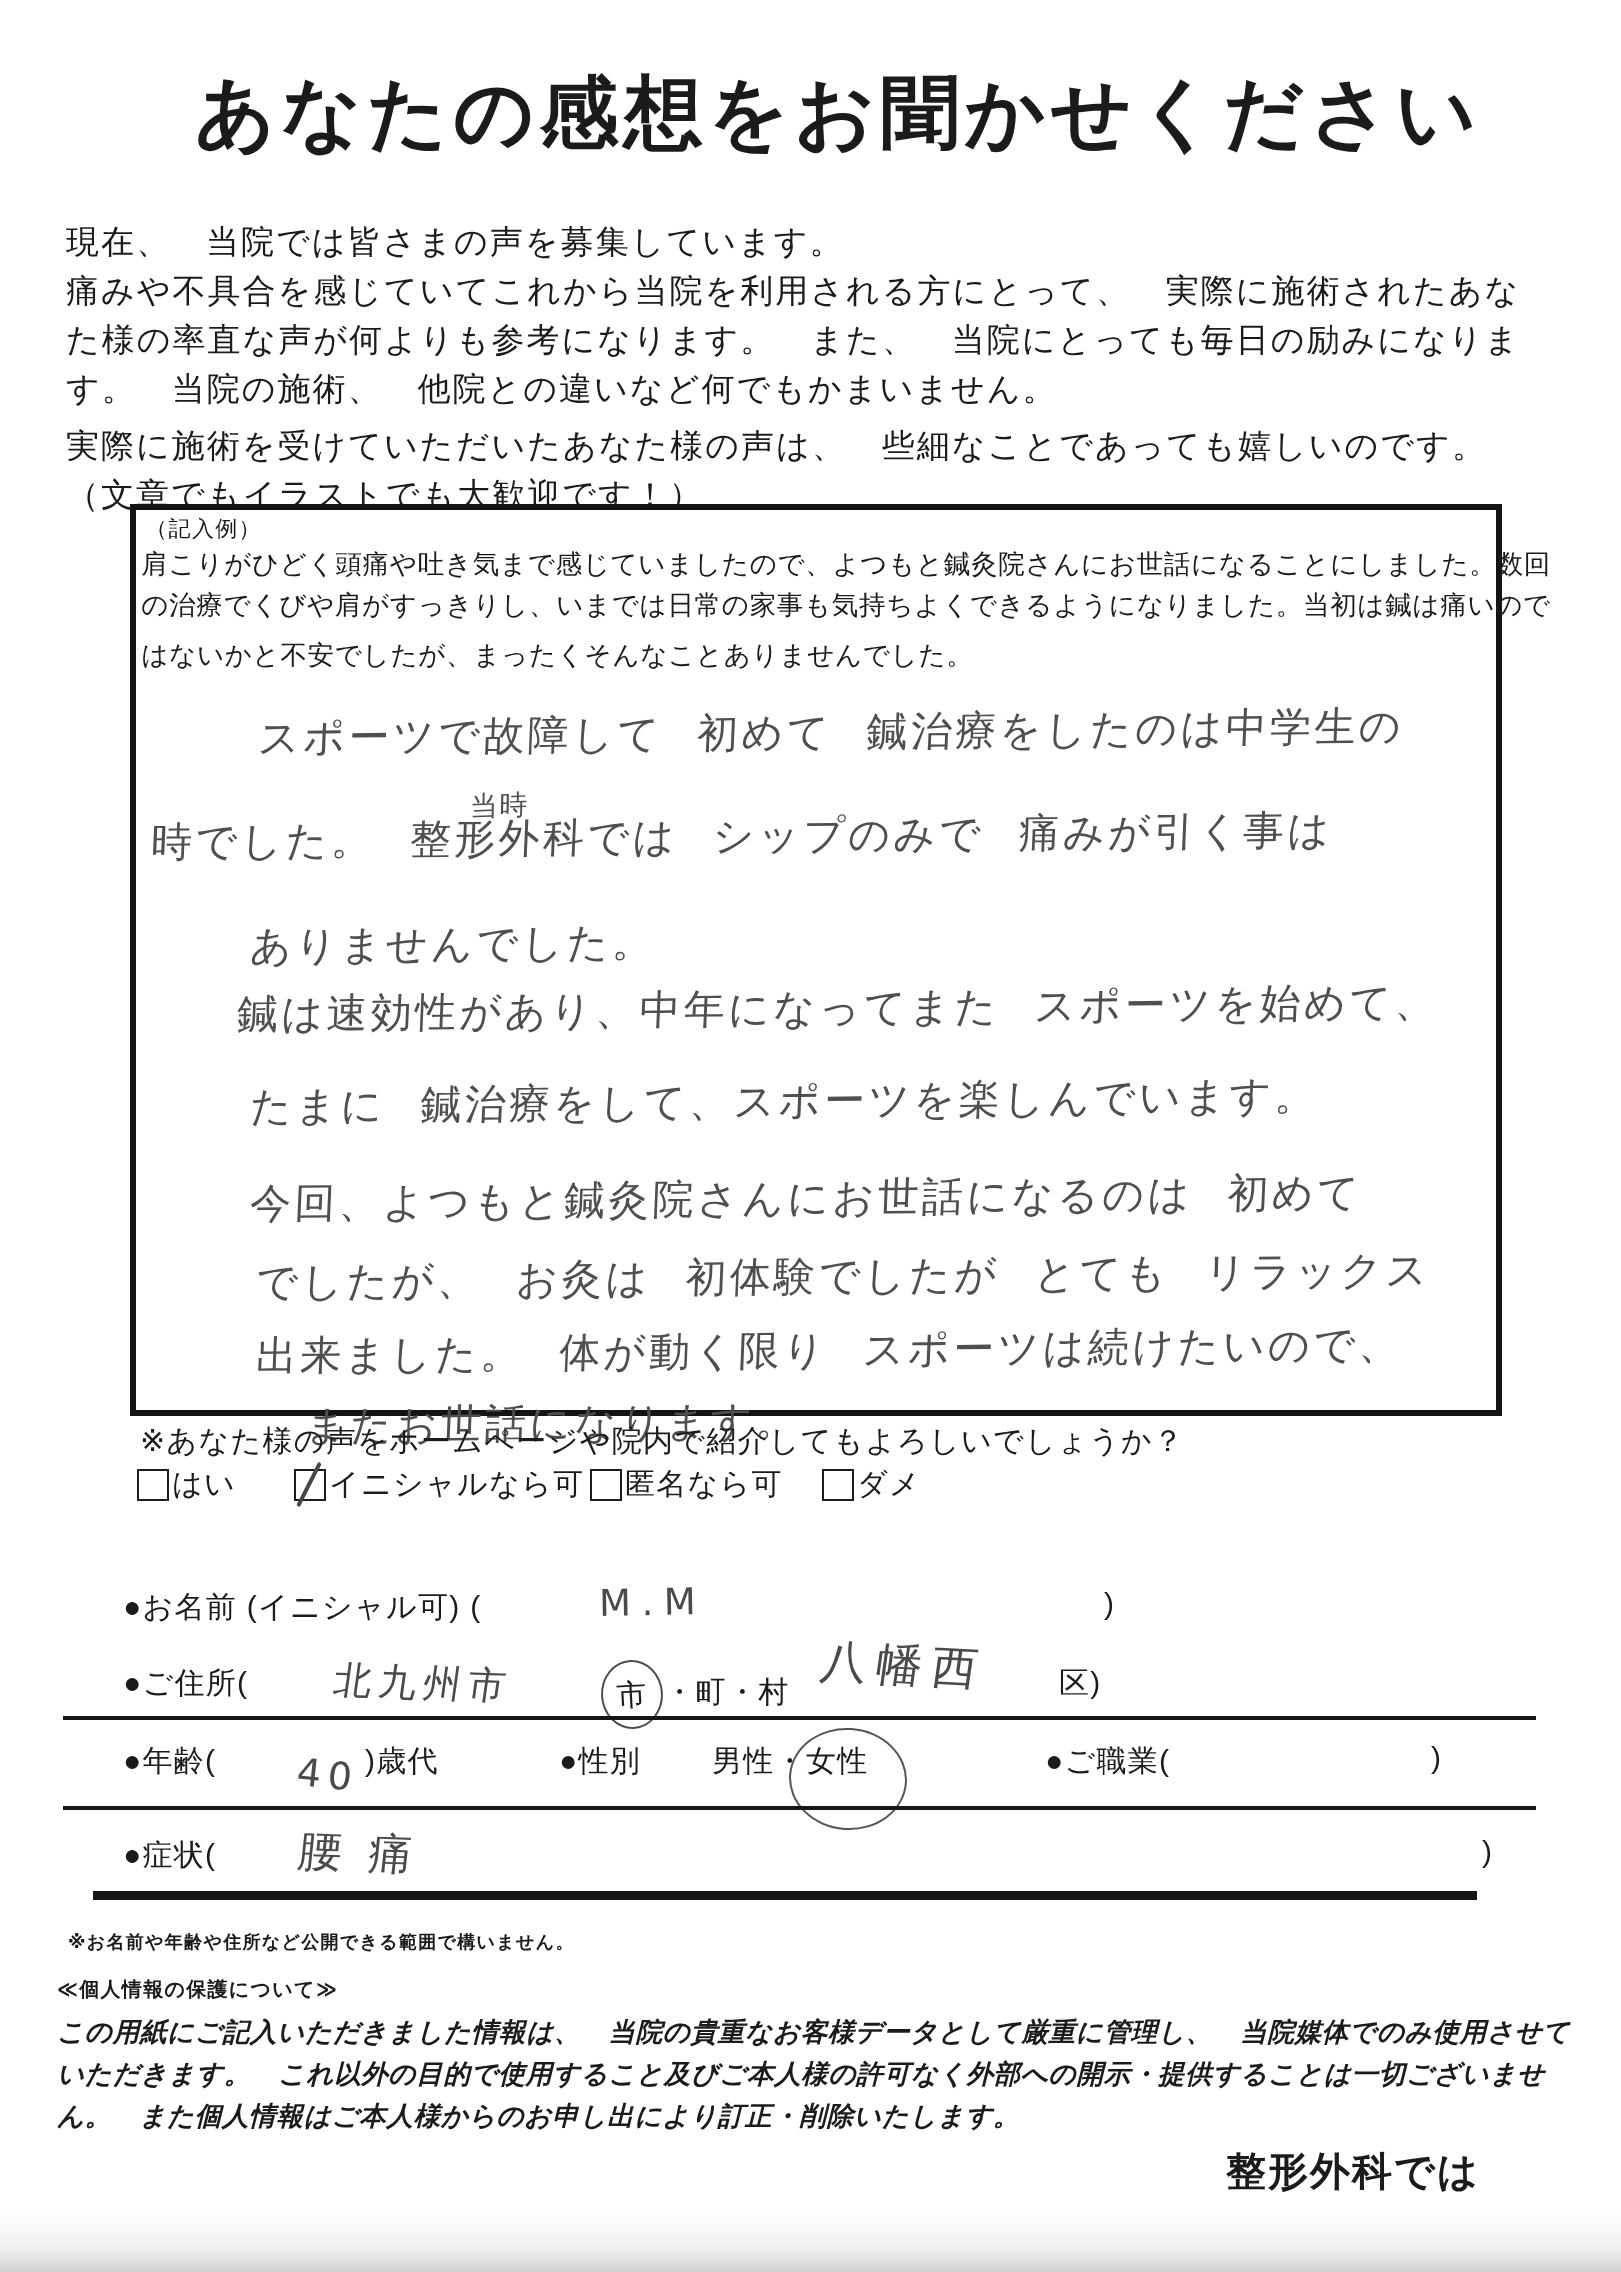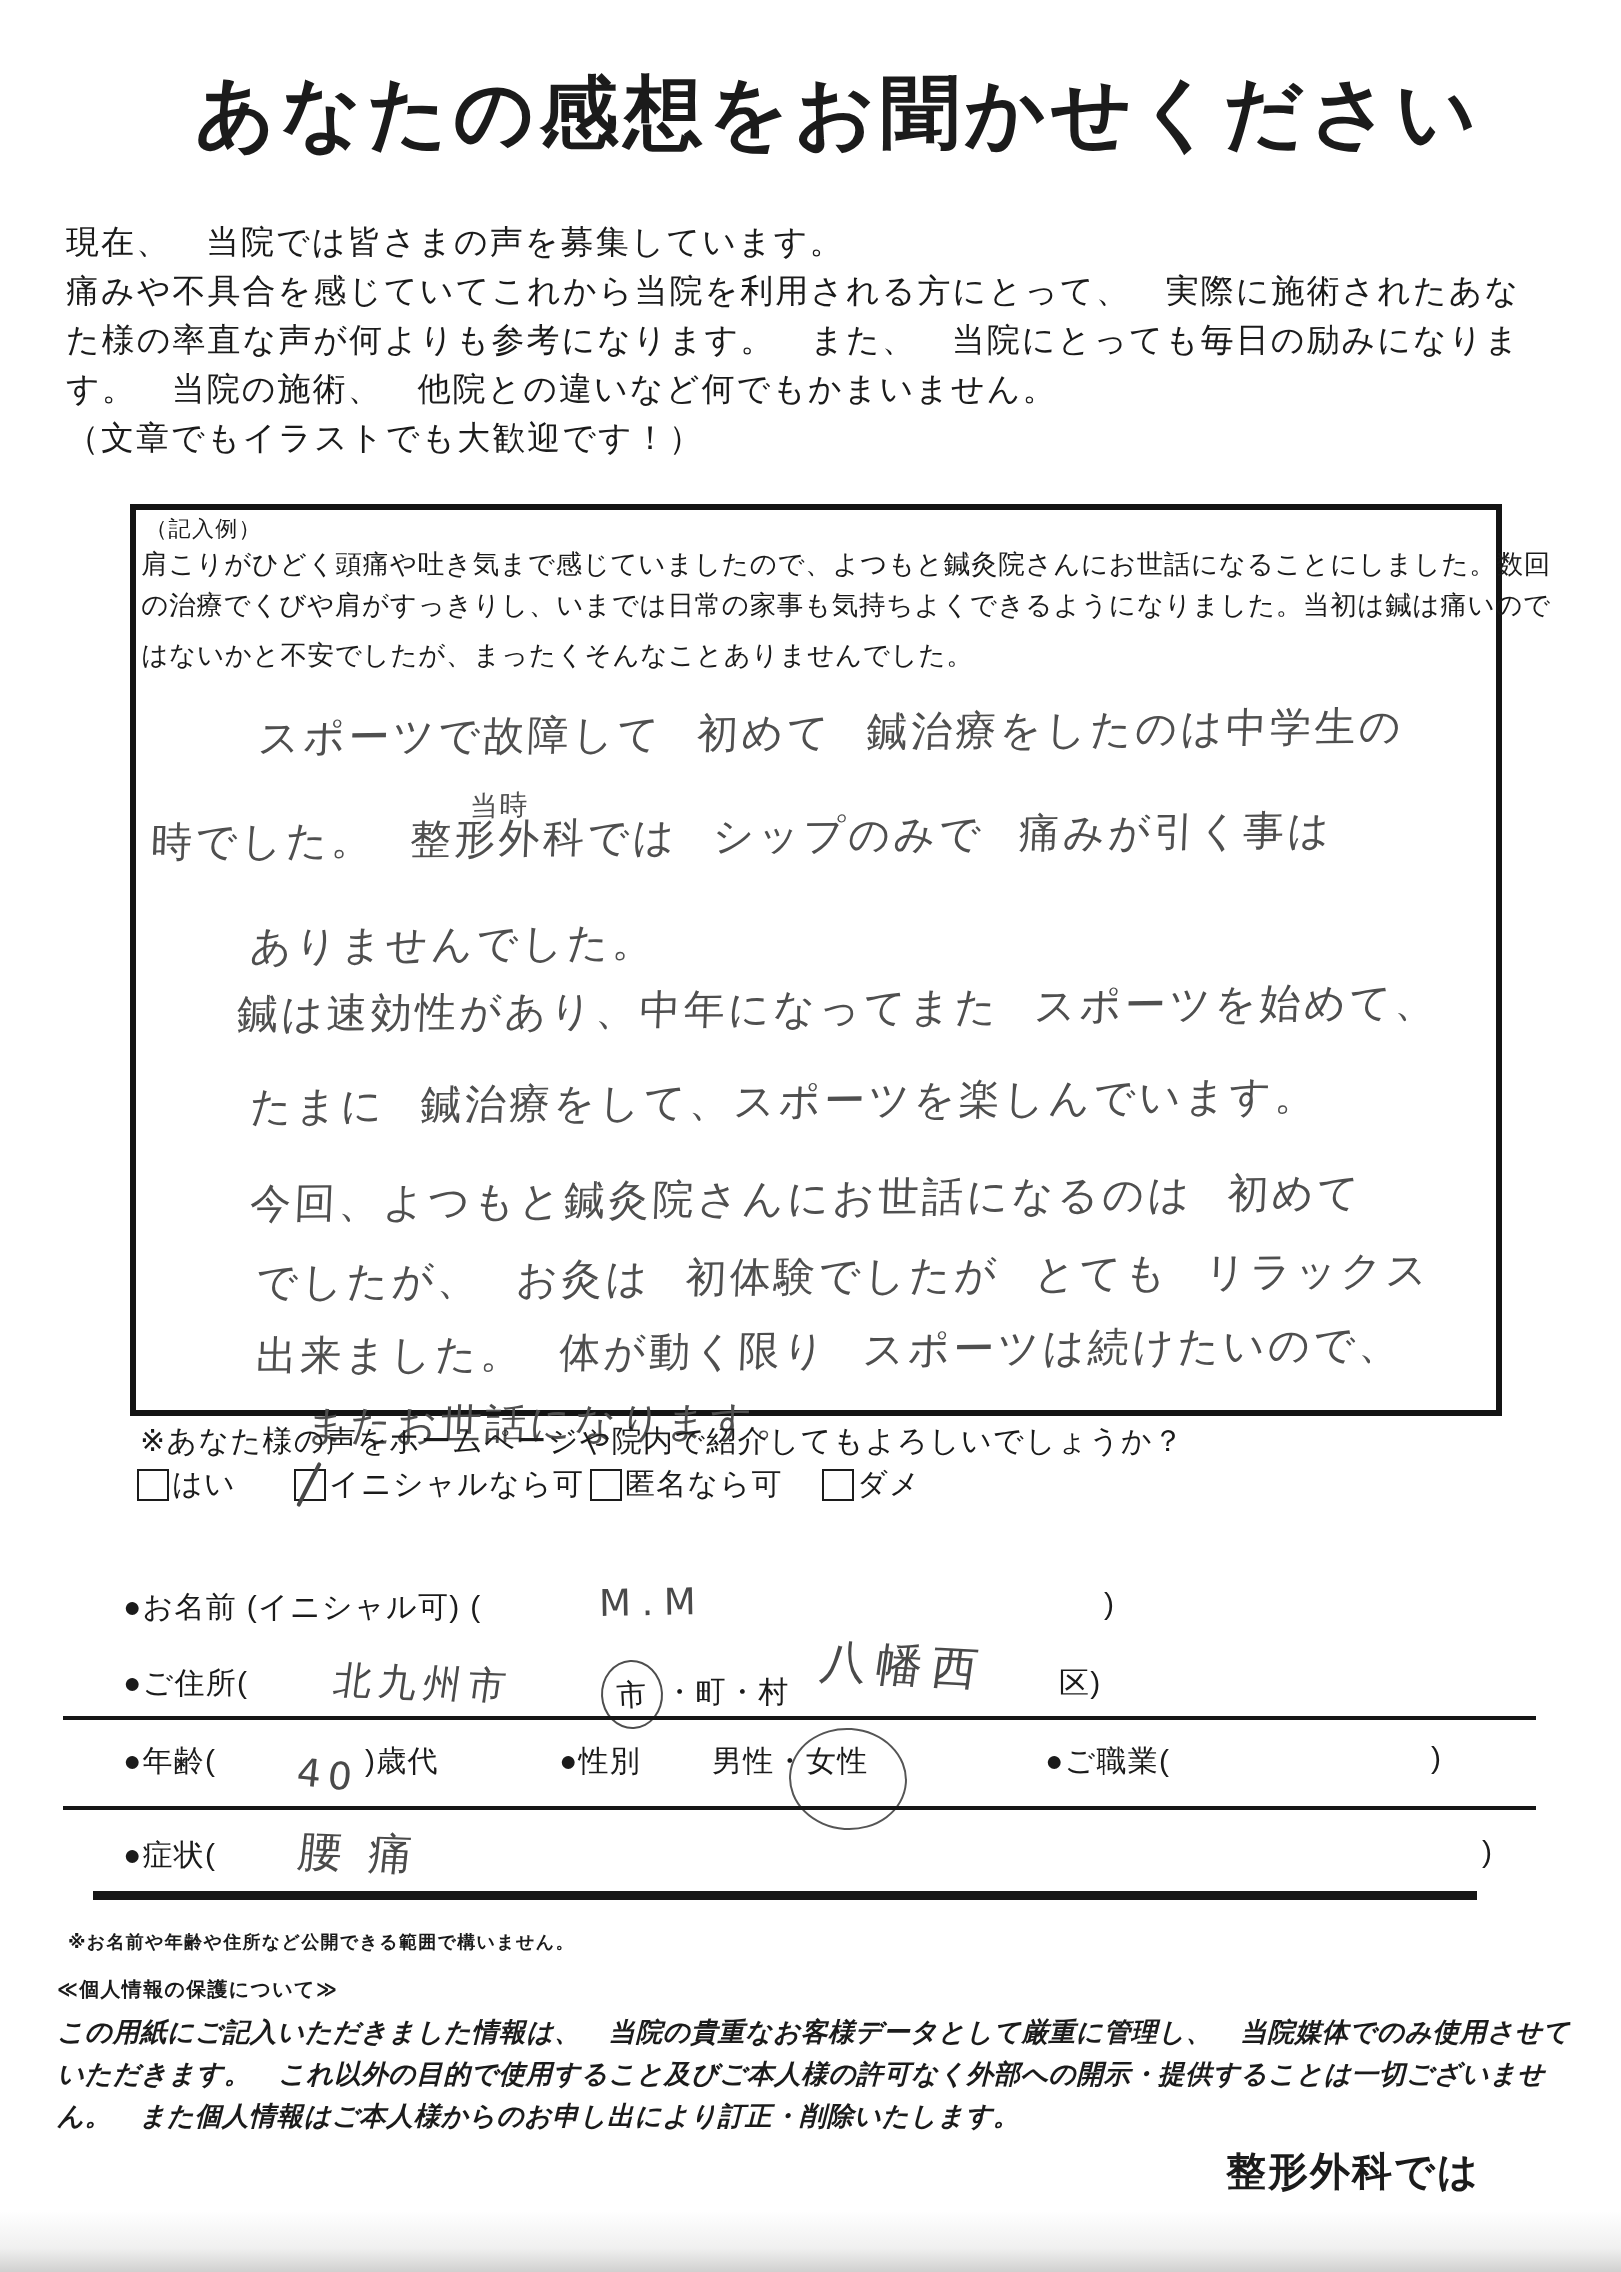--- a/index.html
+++ b/index.html
@@ -63,20 +63,21 @@
 
 <div class="page">
 
   <div class="abs title" style="left:195px; top:61px;">あなたの感想をお聞かせください</div>
 
   <div class="abs intro" style="left:66px; top:217px;">
     <div>現在、　当院では皆さまの声を募集しています。</div>
     <div>痛みや不具合を感じていてこれから当院を利用される方にとって、　実際に施術されたあな</div>
     <div>た様の率直な声が何よりも参考になります。　また、　当院にとっても毎日の励みになりま</div>
     <div>す。　当院の施術、　他院との違いなど何でもかまいません。</div>
+    <div class="pgap">実際に施術を受けていただいたあなた様の声は、　些細なことであっても嬉しいのです。</div>
     <div>（文章でもイラストでも大歓迎です！）</div>
   </div>
 
   <div class="example-box">
     <div class="box-label">（記入例）</div>
     <div class="example-text">
       <div>肩こりがひどく頭痛や吐き気まで感じていましたので、よつもと鍼灸院さんにお世話になることにしました。数回</div>
       <div>の治療でくびや肩がすっきりし、いまでは日常の家事も気持ちよくできるようになりました。当初は鍼は痛いので</div>
       <div class="gap">はないかと不安でしたが、まったくそんなことありませんでした。</div>
     </div>

